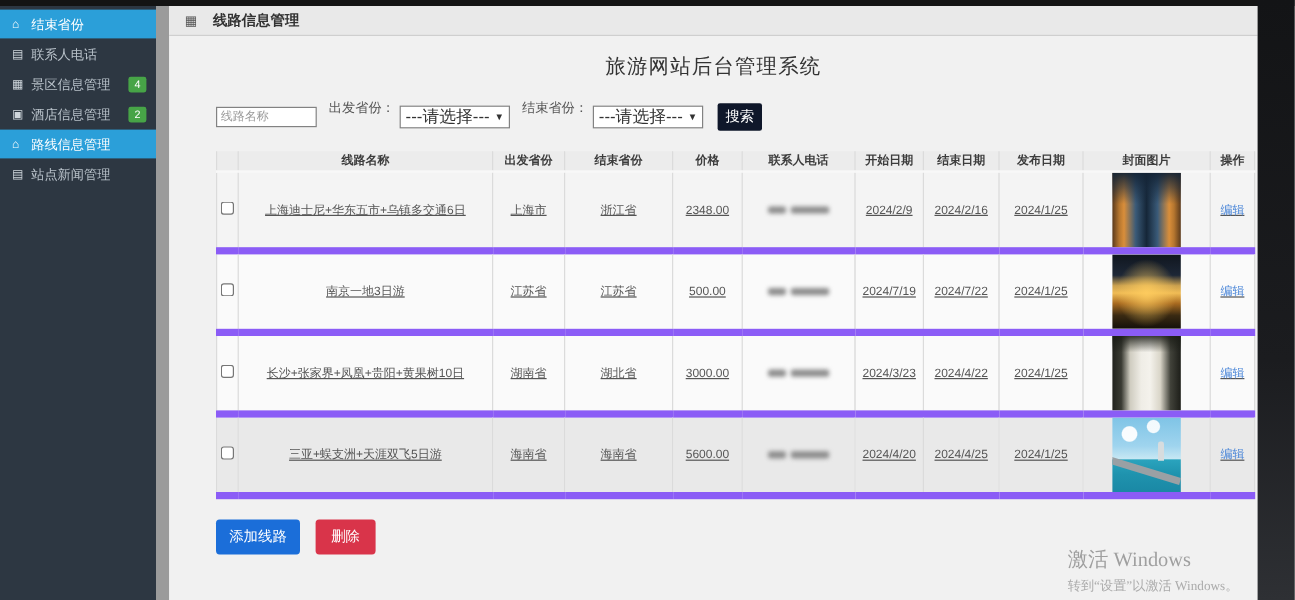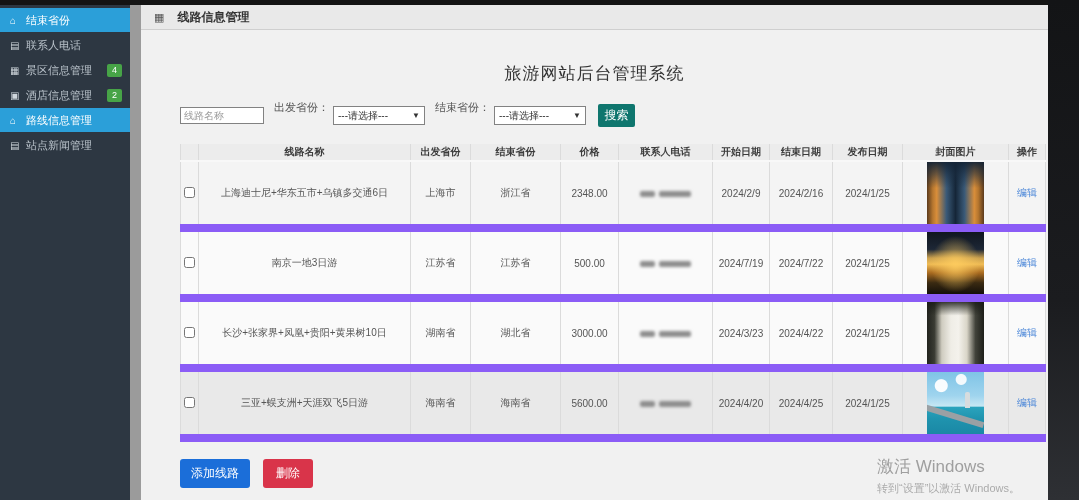--- a/index.html
+++ b/index.html
@@ -22,40 +22,40 @@
   .scrollstrip{width:11px;flex:none;background:#9b9b9b;}
 
   
   .content{flex:1;position:relative;background:#f1f1f1;}
   .tabbar{height:24px;background:#e9e9e9;border-bottom:1px solid #cfcfcf;
     display:flex;align-items:center;padding-left:13px;}
   .tabbar .grid-ic{font-size:11px;color:#555;margin-right:13px;}
   .tabbar .tab-label{font-size:12px;color:#333;font-weight:bold;}
 
   .page-title{text-align:center;font-size:17px;color:#333;font-weight:500;
-    letter-spacing:1px;margin-top:32px;}
+    letter-spacing:1px;margin-top:14px;}
 
   .search-row{display:flex;align-items:center;margin:15px 0 0 39px;font-size:11px;color:#555;}
   .search-row input{width:76px;height:15px;border:1px solid #828282;font-size:10px;
     padding:0 3px;color:#333;background:#fff;}
   .search-row input::placeholder{color:#9a9a9a;}
   .flabel{margin:0 4px 16px 10px;}
   .selectbox{width:82px;height:17px;border:1px solid #828282;background:#fff;display:flex;
     align-items:center;justify-content:space-between;padding:0 4px;cursor:pointer;}
-  .selectbox .sv{font-size:10px;color:#333;}
+  .selectbox .sv{font-size:14px;color:#333;}
   .selectbox .caret{font-size:8px;color:#333;}
-  .btn-search{margin-left:12px;background:#0f766e;color:#fff;border:none;font-size:12px;
+  .btn-search{margin-left:12px;background:#0f172a;color:#fff;border:none;font-size:12px;
     width:37px;height:23px;border-radius:2px;cursor:pointer;}
 
   
   .tbl{margin:13px 0 0 39px;width:865px;border-collapse:collapse;table-layout:fixed;}
   .tbl th{background:#ececec;font-size:10px;color:#3c3c3c;font-weight:bold;height:16px;
     border-right:1px solid #dbdbdb;border-bottom:2px solid #f8f8f8;padding:0;}
   .tbl td{font-size:10px;color:#555;text-align:center;height:60px;
-    border-right:1px solid #dbdbdb;border-bottom:8px solid #8b5cf6;padding:0;overflow:hidden;}
+    border-right:1px solid #dbdbdb;border-bottom:6px solid #8b5cf6;padding:0;overflow:hidden;text-decoration:underline;}
   .tbl th:first-child,.tbl td:first-child{border-left:1px solid #dbdbdb;}
   .r0 td{background:#f4f4f4;} .r1 td{background:#fafafa;} .r2 td{background:#e9e9e9;}
   .r3 td{background:#fafafa;} .r4 td{background:#e9e9e9;}
   .tbl input[type=checkbox]{width:11px;height:11px;margin:0;}
   .edit-link{color:#4a86d8;text-decoration:none;cursor:pointer;}
   .phone-blur{display:inline-flex;gap:4px;align-items:center;filter:blur(1.6px);}
   .phone-blur i{display:block;height:6px;border-radius:2px;background:#8d8d8d;}
   .phone-blur i.a{width:15px;} .phone-blur i.b{width:32px;}
 
   
@@ -80,21 +80,21 @@
   .cover[data-img="sanya-pier"]::after{content:"";position:absolute;right:14px;top:20px;
     width:5px;height:16px;background:#d7dcde;border-radius:2px 2px 0 0;}
 
   
   .actions{margin:17px 0 0 39px;display:flex;gap:13px;}
   .btn-add{background:#1b6ed9;color:#fff;border:none;font-size:12px;padding:6px 11px;
     border-radius:3px;cursor:pointer;}
   .btn-del{background:#d9344a;color:#fff;border:none;font-size:12px;padding:6px 13px;
     border-radius:3px;cursor:pointer;}
 
-  .watermark{position:absolute;right:28px;bottom:4px;text-align:left;pointer-events:none;}
+  .watermark{position:absolute;right:16px;bottom:4px;text-align:left;pointer-events:none;font-family:Liberation Serif, serif;}
   .wm1{font-size:17px;color:#9f9f9f;}
   .wm2{font-size:11px;color:#ababab;margin-top:3px;}
 </style>
 </head>
 <body>
 
 <div class="screen">
   <div class="top-strip"></div>
   <div class="right-strip"></div>
 

